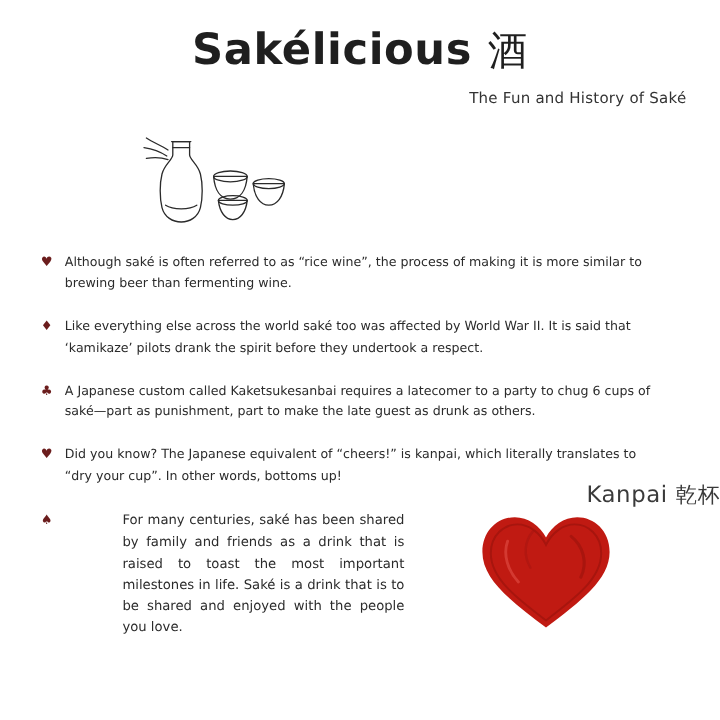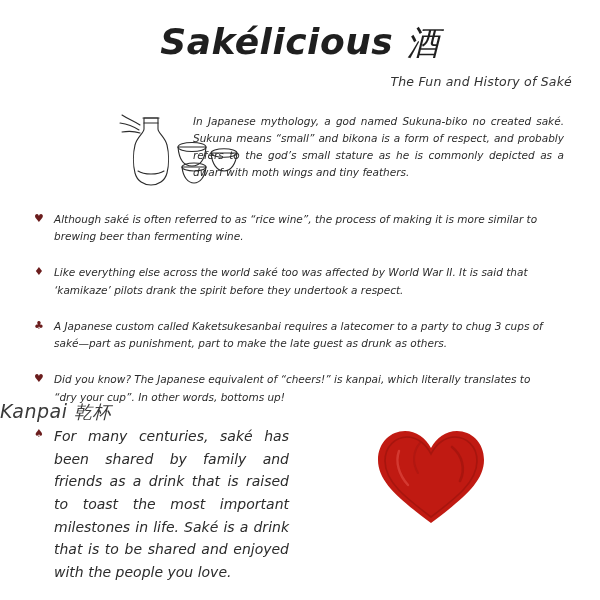--- a/index.html
+++ b/index.html
@@ -13,21 +13,20 @@
     font-family: "DejaVu Sans", sans-serif;
     color: #2b2b2b;
     overflow: hidden;
   }
   .page {
     position: relative;
     width: 600px;
     height: 440px;
     box-sizing: border-box;
     padding: 16px 28px 10px 28px;
-    font-style: italic;
   }
   .title {
     text-align: center;
     font-size: 36px;
     font-weight: bold;
     letter-spacing: 0.5px;
     color: #1f1f1f;
     margin: 6px 0 0 0;
     line-height: 1.1;
   }
@@ -99,38 +98,39 @@
 
   
   .closing {
     display: flex;
     align-items: flex-start;
     margin-top: 4px;
   }
   .closing .bullet { padding-top: 2px; }
   .closing-text {
     flex: 0 0 235px;
-    font-size: 14px;
+    font-size: 11px;
     line-height: 1.62;
     text-align: justify;
     color: #2b2b2b;
+    margin-left: 48px;
   }
   .heart-wrap {
     flex: 1;
     display: flex;
     justify-content: center;
     padding-top: 2px;
   }
 
   .footer {
     position: absolute;
     left: 0;
     right: 0;
     bottom: 16px;
-    text-align: left;
+    text-align: right;
     font-size: 19px;
     color: #3a3a3a;
     letter-spacing: 0.5px;
   }
   .footer .kanji { font-size: 18px; }
 </style>
 </head>
 <body>
 
 <div class="page">
@@ -158,21 +158,20 @@
         <path d="M60 36 L88 36 C87 48, 82 55, 74 55 C66 55, 61 48, 60 36 Z"></path>
         <ellipse cx="74" cy="36" rx="14" ry="4.5"></ellipse>
 
         <path d="M93 42 L119 42 C118 53, 113 60, 106 60 C99 60, 94 53, 93 42 Z"></path>
         <ellipse cx="106" cy="42" rx="13" ry="4.2"></ellipse>
 
         <path d="M64 56 L88 56 C87 66, 82 72, 76 72 C70 72, 65 66, 64 56 Z"></path>
         <ellipse cx="76" cy="56" rx="12" ry="4"></ellipse>
       </svg>
     </div>
-    <div class="intro-text">In Japanese mythology, a god named Sukuna-biko no created saké. Sukuna means “small” and bikona is a form of respect, and probably refers to the god’s small stature as he is commonly depicted as a dwarf with moth wings and tiny feathers.</div>
   </div>
 
   <div class="facts">
 
     <div class="fact">
       <div class="bullet">♥</div>
       <div class="fact-body">
         <p>Although saké is often referred to as “rice wine”, the process of making it is more similar to  brewing beer than fermenting wine.</p>
       </div>
     </div>
@@ -180,21 +179,21 @@
     <div class="fact">
       <div class="bullet">♦</div>
       <div class="fact-body">
         <p>Like everything else across the world saké too was affected by World War II. It is said that ‘kamikaze’ pilots drank the spirit before they undertook a respect.</p>
       </div>
     </div>
 
     <div class="fact">
       <div class="bullet">♣</div>
       <div class="fact-body">
-        <p>A Japanese custom called Kaketsukesanbai requires a latecomer to a party to chug 3 cups of saké—part as punishment, part to make the late guest as drunk as others.</p>
+        <p>A Japanese custom called Kaketsukesanbai requires a latecomer to a party to chug 6 cups of saké—part as punishment, part to make the late guest as drunk as others.</p>
       </div>
     </div>
 
     <div class="fact">
       <div class="bullet">♥</div>
       <div class="fact-body">
         <p>Did you know? The Japanese equivalent of “cheers!” is kanpai, which literally translates to “dry your cup”. In other words, bottoms up!</p>
       </div>
     </div>
 

